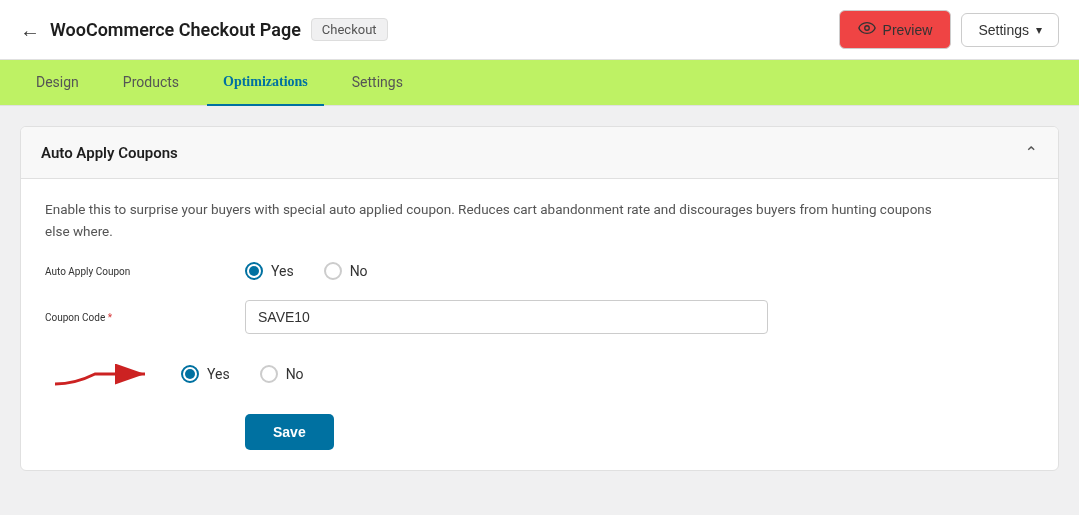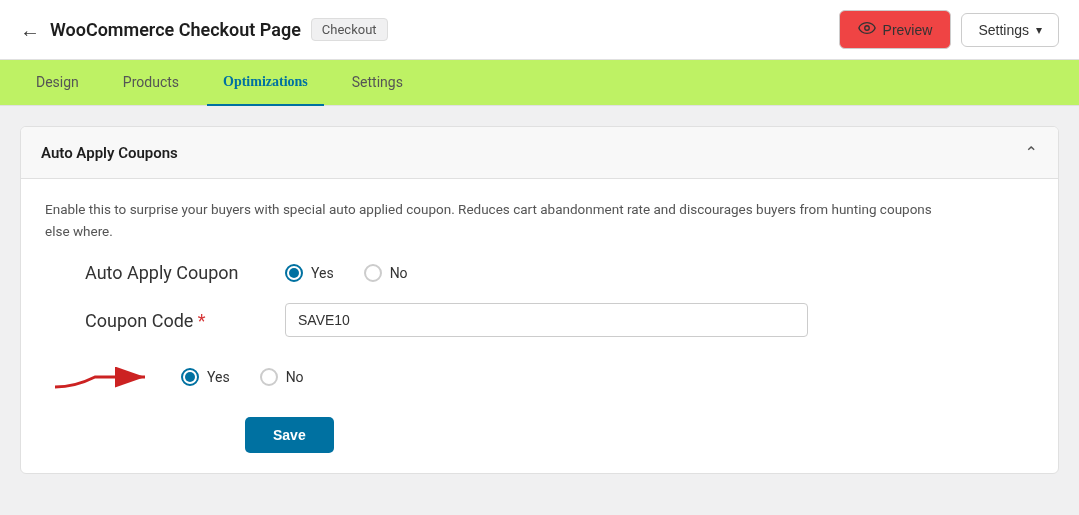--- a/index.html
+++ b/index.html
@@ -147,25 +147,24 @@
       max-width: 900px;
     }
 
     
     .form-row {
       display: flex;
       align-items: center;
       margin-bottom: 20px;
     }
     .form-label {
-      font-size: 18px;
+      font-size: 10px;
       color: #333;
       width: 200px;
       flex-shrink: 0;
-      margin-left: 40px;
     }
     .required { color: #d63638; }
     .radio-group {
       display: flex;
       align-items: center;
       gap: 30px;
     }
     .radio-option {
       display: flex;
       align-items: center;

